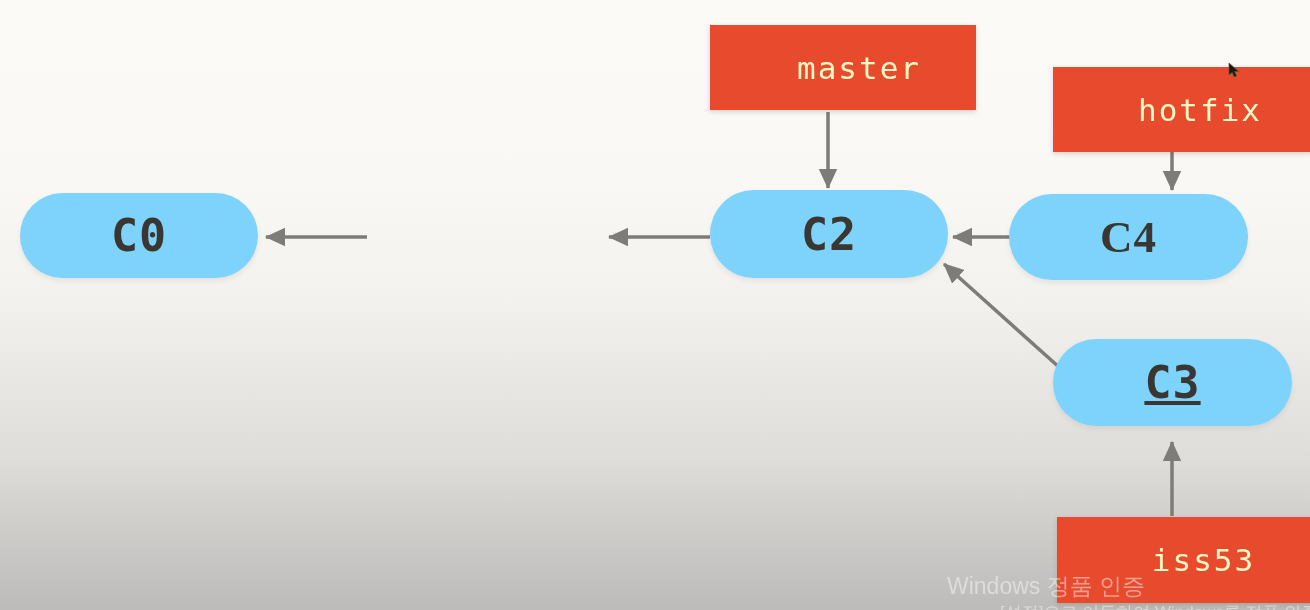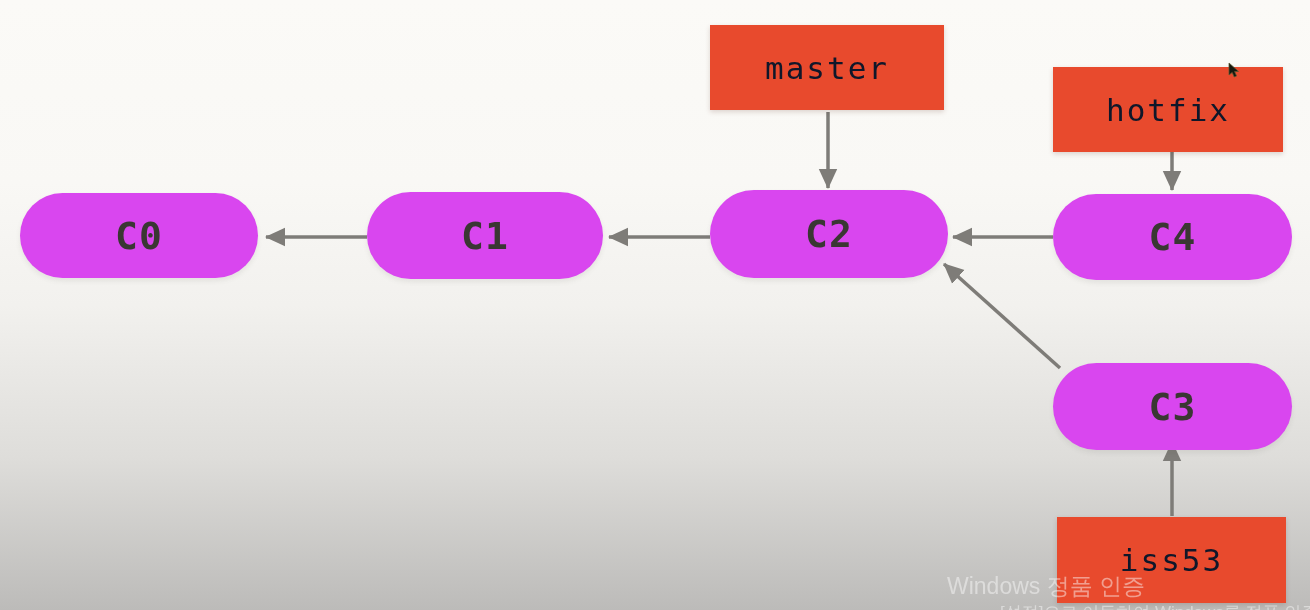--- a/index.html
+++ b/index.html
@@ -25,42 +25,43 @@
   }
   .edges {
     position: absolute;
     left: 0; top: 0;
     width: 1310px;
     height: 610px;
     pointer-events: none;
   }
   .commit {
     position: absolute;
-    background: #d946ef;
+    background: #7dd3fc;
     border-radius: 44px;
     box-shadow: 0 3px 5px rgba(90,85,75,0.10);
     color: #3a3733;
-    font-size: 38px;
+    font-size: 45px;
     font-weight: 600;
     display: flex;
     align-items: center;
     justify-content: center;
     letter-spacing: 1px;
   }
   .branch {
     position: absolute;
     background: #e84a2d;
     box-shadow: 0 2px 5px rgba(90,40,25,0.18);
-    color: #0f172a;
+    color: #fef9c3;
     font-size: 31px;
     font-weight: 500;
     display: flex;
     align-items: center;
     justify-content: center;
     letter-spacing: 2px;
+    padding-left: 32px;
   }
   .wm1 {
     position: absolute;
     left: 947px;
     top: 571px;
     font-family: "Liberation Sans", sans-serif;
     font-size: 23px;
     color: rgba(250,250,250,0.48);
     white-space: nowrap;
   }
@@ -104,27 +105,26 @@
   </svg>
 
   <div class="branch" style="left:710px; top:25px; width:234px; height:85px;">master</div>
 
   <div class="branch" style="left:1053px; top:25px; width:230px; height:85px;margin-top:42px;">hotfix</div>
 
   <div class="branch" style="left:1057px; top:517px; width:229px; height:86px;">iss53</div>
 
   <div class="commit" style="left:20px; top:193px; width:238px; height:85px;">C0</div>
 
-  <div class="commit" style="left:367px; top:192px; width:236px; height:87px;">C1</div>
 
   <div class="commit" style="left:710px; top:190px; width:238px; height:88px;">C2</div>
 
-  <div class="commit" style="left:1053px; top:194px; width:239px; height:86px;">C4</div>
+  <div class="commit" style="left:1009px; top:194px; width:239px; height:86px;font-family:Liberation Serif, serif;">C4</div>
 
-  <div class="commit" style="left:1053px; top:363px; width:239px; height:87px;">C3</div>
+  <div class="commit" style="left:1053px; top:339px; width:239px; height:87px;text-decoration:underline;">C3</div>
 
   <div class="wm1">Windows 정품 인증</div>
 
   <div class="wm2">[설정]으로 이동하여 Windows를 정품 인증하</div>
 
   <svg class="cursor" viewBox="0 0 14 18" xmlns="http://www.w3.org/2000/svg">
     <polygon points="1,1 1,13 4.2,10.4 6.2,15 8.6,13.9 6.6,9.6 10.5,9.4" fill="#17170f" stroke="#5c5a34" stroke-width="0.8"></polygon>
   </svg>
 
 </div>

